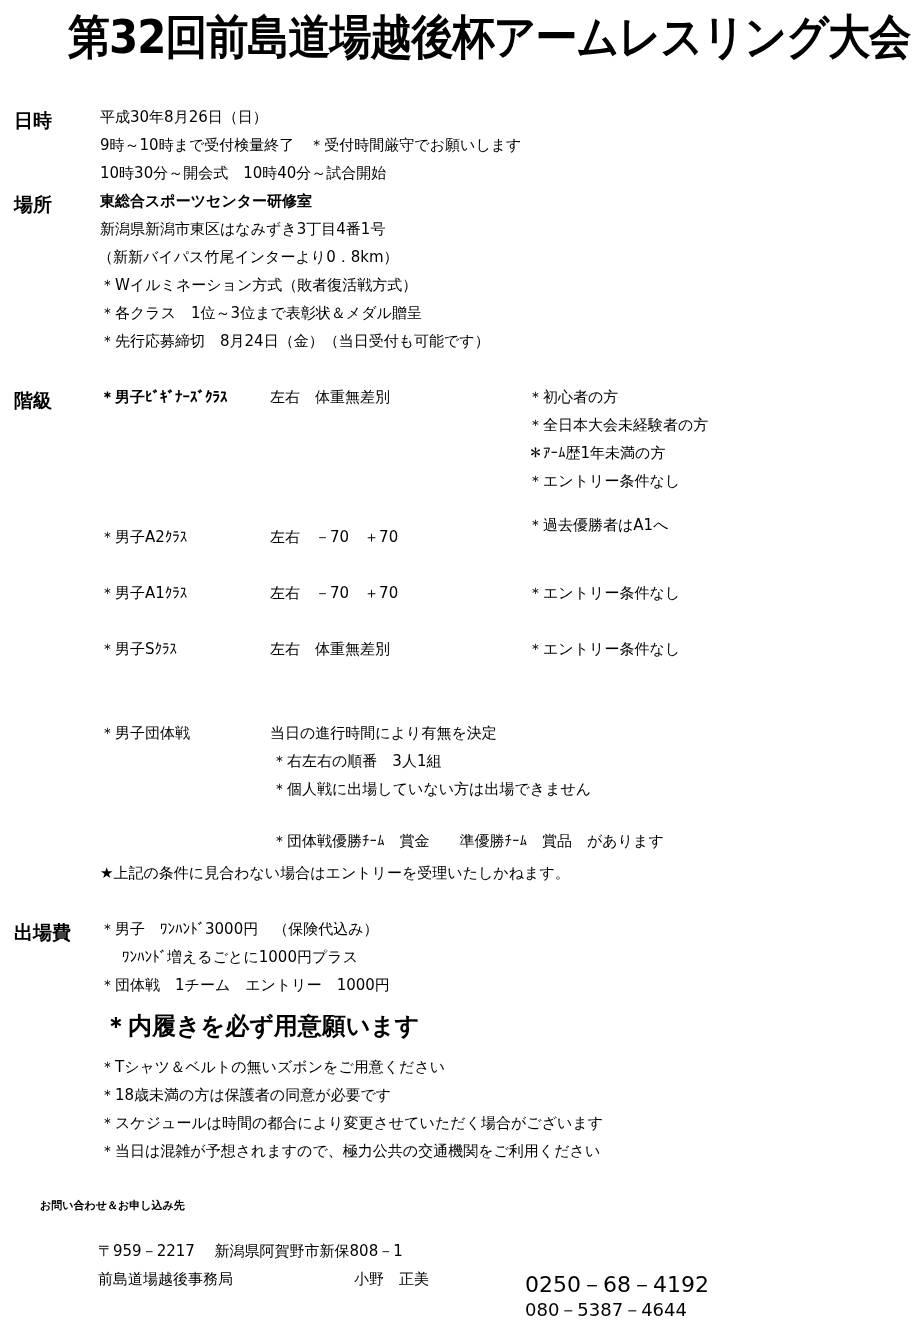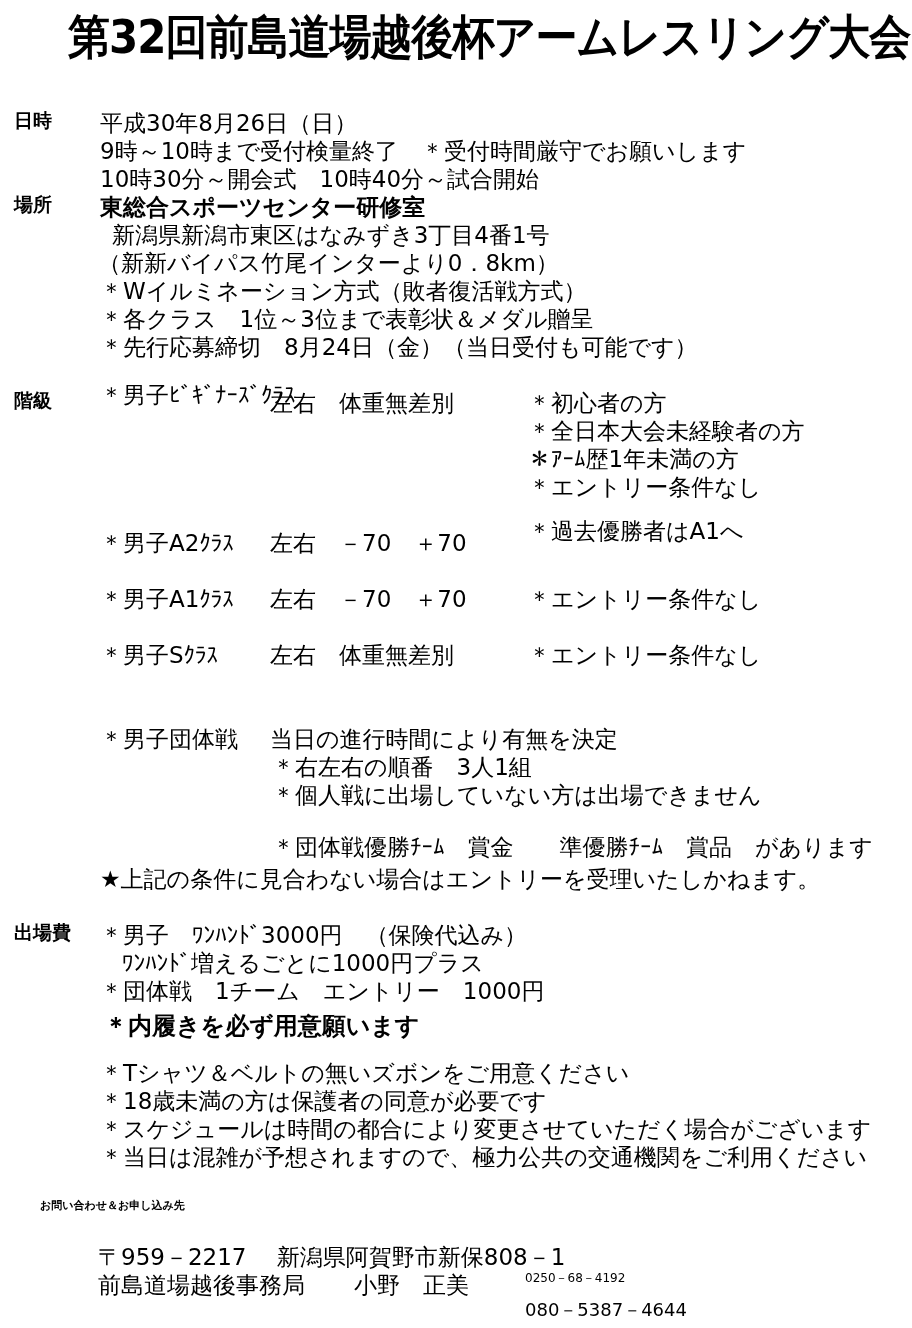--- a/index.html
+++ b/index.html
@@ -22,49 +22,49 @@
     font-weight: bold;
     letter-spacing: -1px;
     transform: scaleY(1.12);
     transform-origin: top left;
   }
   .label {
     font-size: 19px;
     font-weight: bold;
   }
   .txt {
-    font-size: 23px;
+    font-size: 15px;
   }
   .bold { font-weight: bold; }
   .big {
     font-size: 24px;
     font-weight: bold;
   }
 </style>
 </head>
 <body>
 
 <div class="abs title">第32回前島道場越後杯アームレスリング大会</div>
 
 <div class="abs label" style="left:14px; top:108px;">日時</div>
 <div class="abs txt" style="left:100px; top:108px;">平成30年8月26日（日）</div>
 <div class="abs txt" style="left:100px; top:136px;">9時～10時まで受付検量終了　＊受付時間厳守でお願いします</div>
 <div class="abs txt" style="left:100px; top:164px;">10時30分～開会式　10時40分～試合開始</div>
 
 <div class="abs label" style="left:14px; top:192px;">場所</div>
 <div class="abs txt bold" style="left:100px; top:192px;">東総合スポーツセンター研修室</div>
-<div class="abs txt" style="left:112px; top:220px;">新潟県新潟市東区はなみずき3丁目4番1号</div>
+<div class="abs txt" style="left:100px; top:220px;">新潟県新潟市東区はなみずき3丁目4番1号</div>
 <div class="abs txt" style="left:98px; top:248px;">（新新バイパス竹尾インターより0．8km）</div>
 <div class="abs txt" style="left:100px; top:276px;">＊Wイルミネーション方式（敗者復活戦方式）</div>
 <div class="abs txt" style="left:100px; top:304px;">＊各クラス　1位～3位まで表彰状＆メダル贈呈</div>
 <div class="abs txt" style="left:100px; top:332px;">＊先行応募締切　8月24日（金）（当日受付も可能です）</div>
 
 <div class="abs label" style="left:14px; top:388px;font-family:Liberation Mono, monospace;">階級</div>
 
-<div class="abs txt" style="left:100px; top:380px;">＊男子ﾋﾞｷﾞﾅｰｽﾞｸﾗｽ</div>
+<div class="abs txt" style="left:100px; top:388px;font-weight:bold;">＊男子ﾋﾞｷﾞﾅｰｽﾞｸﾗｽ</div>
 <div class="abs txt" style="left:270px; top:388px;">左右　体重無差別</div>
 <div class="abs txt" style="left:528px; top:388px;">＊初心者の方</div>
 <div class="abs txt" style="left:528px; top:416px;">＊全日本大会未経験者の方</div>
 <div class="abs txt" style="left:528px; top:444px;">＊ｱｰﾑ歴1年未満の方</div>
 <div class="abs txt" style="left:528px; top:472px;">＊エントリー条件なし</div>
 
 <div class="abs txt" style="left:100px; top:528px;">＊男子A2ｸﾗｽ</div>
 <div class="abs txt" style="left:270px; top:528px;">左右　－70　＋70</div>
 <div class="abs txt" style="left:528px; top:516px;">＊過去優勝者はA1へ</div>
 
@@ -93,14 +93,14 @@
 
 <div class="abs txt" style="left:100px; top:1058px;">＊Tシャツ＆ベルトの無いズボンをご用意ください</div>
 <div class="abs txt" style="left:100px; top:1086px;">＊18歳未満の方は保護者の同意が必要です</div>
 <div class="abs txt" style="left:100px; top:1114px;">＊スケジュールは時間の都合により変更させていただく場合がございます</div>
 <div class="abs txt" style="left:100px; top:1142px;">＊当日は混雑が予想されますので、極力公共の交通機関をご利用ください</div>
 
 <div class="abs label" style="left:12px; top:1198px; font-size:11px;margin-left:28px;">お問い合わせ＆お申し込み先</div>
 <div class="abs txt" style="left:98px; top:1242px;">〒959－2217　 新潟県阿賀野市新保808－1</div>
 <div class="abs txt" style="left:98px; top:1270px;">前島道場越後事務局</div>
 <div class="abs txt" style="left:354px; top:1270px;">小野　正美</div>
-<div class="abs txt" style="left:525px; top:1270px; font-size:12px;">0250－68－4192</div>
+<div class="abs txt" style="left:525px; top:1270px; font-size:22px;">0250－68－4192</div>
 <div class="abs txt" style="left:525px; top:1298px; font-size:18px;">080－5387－4644</div>
 
 </body></html>

